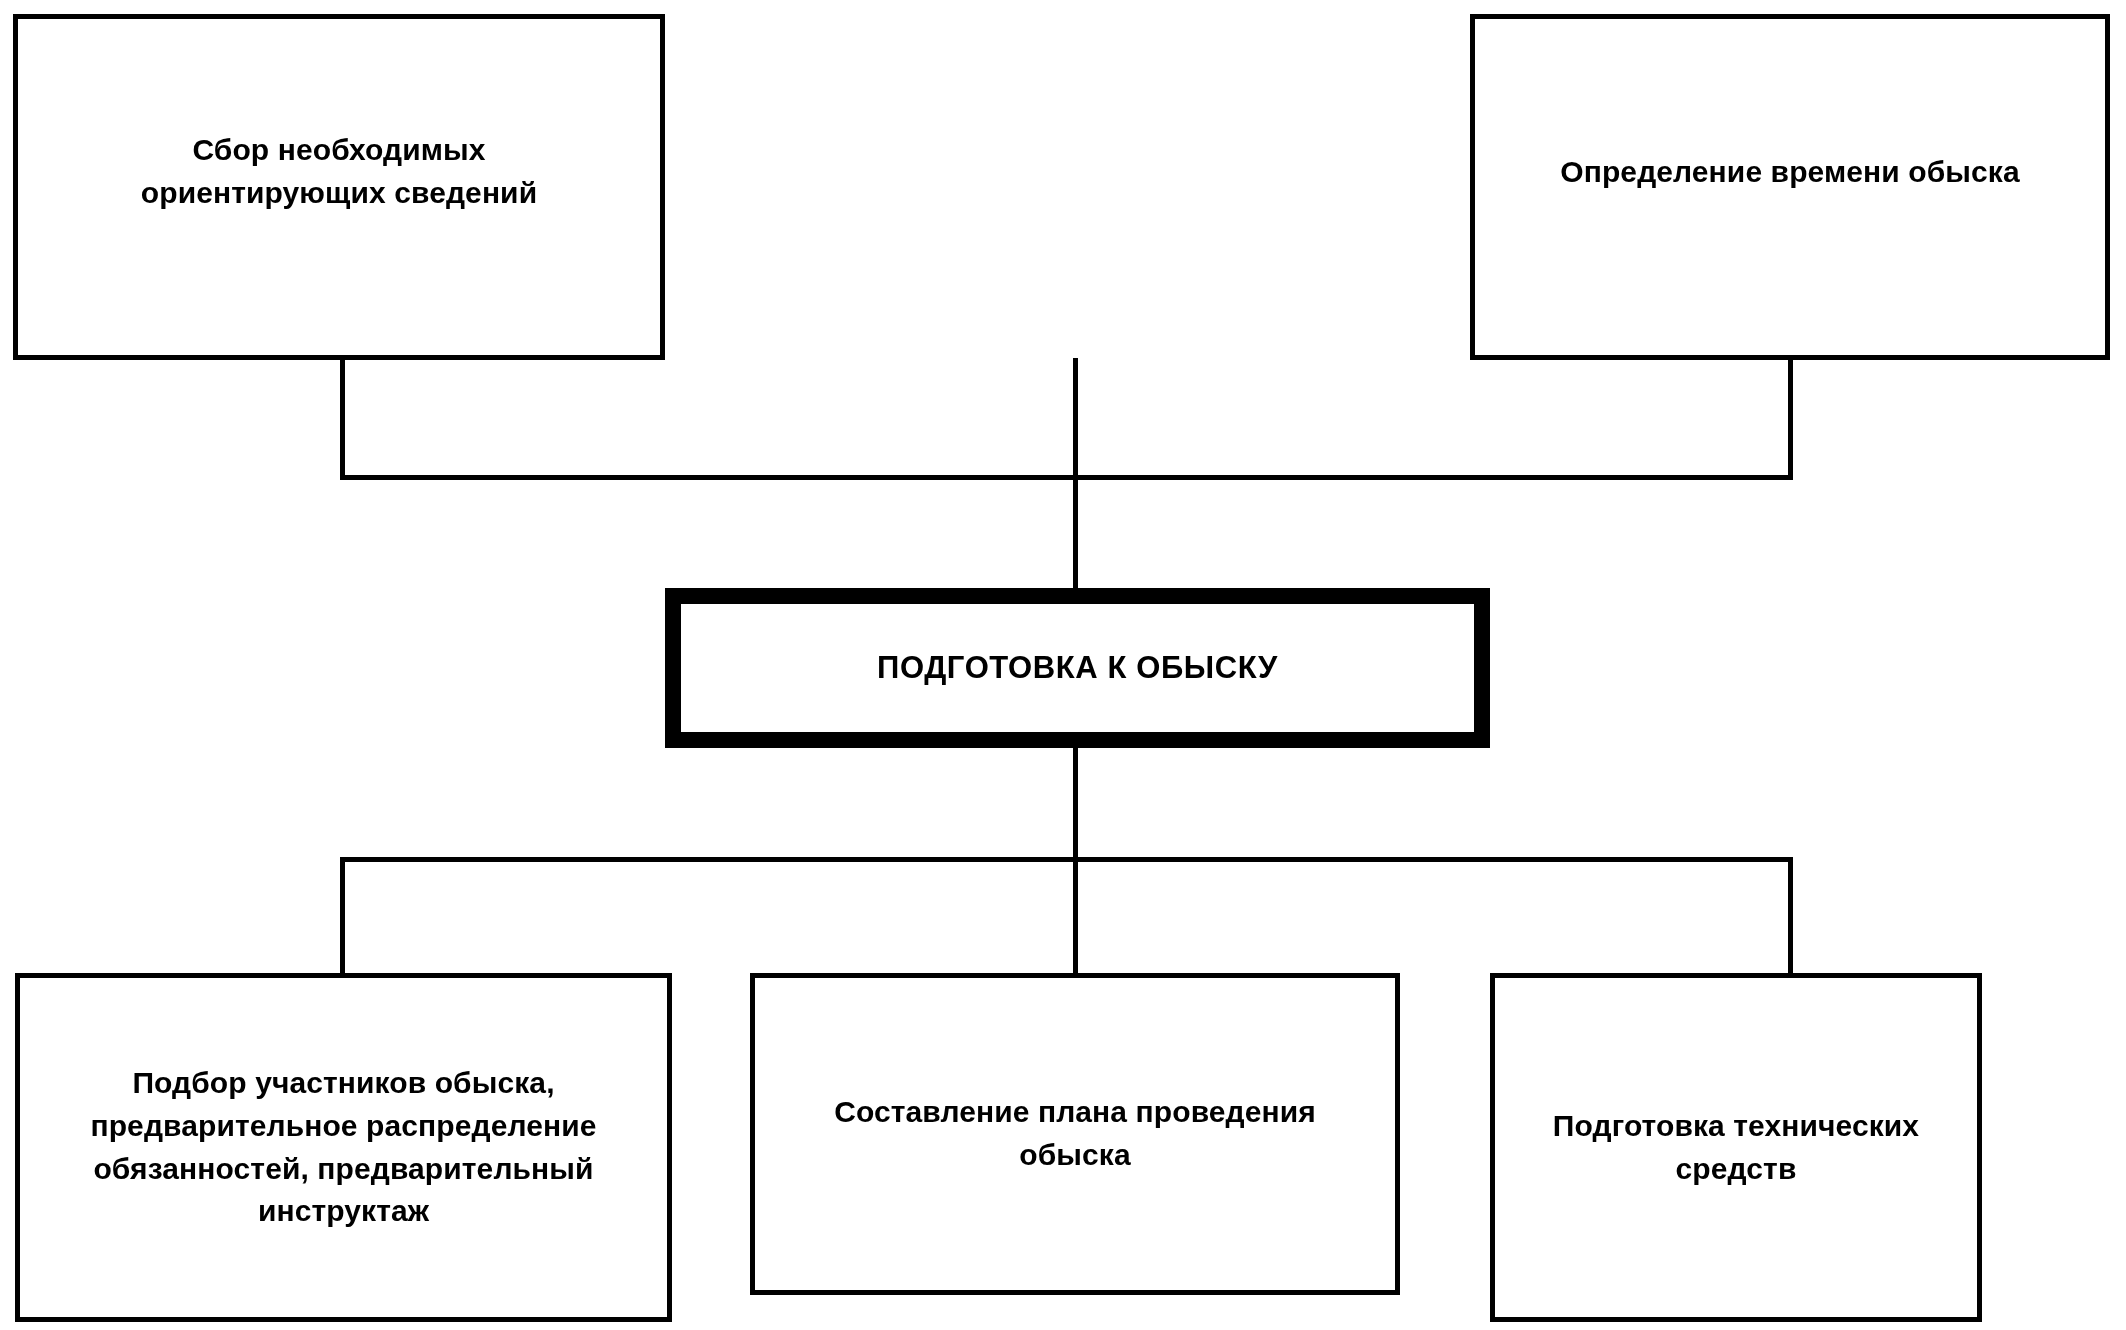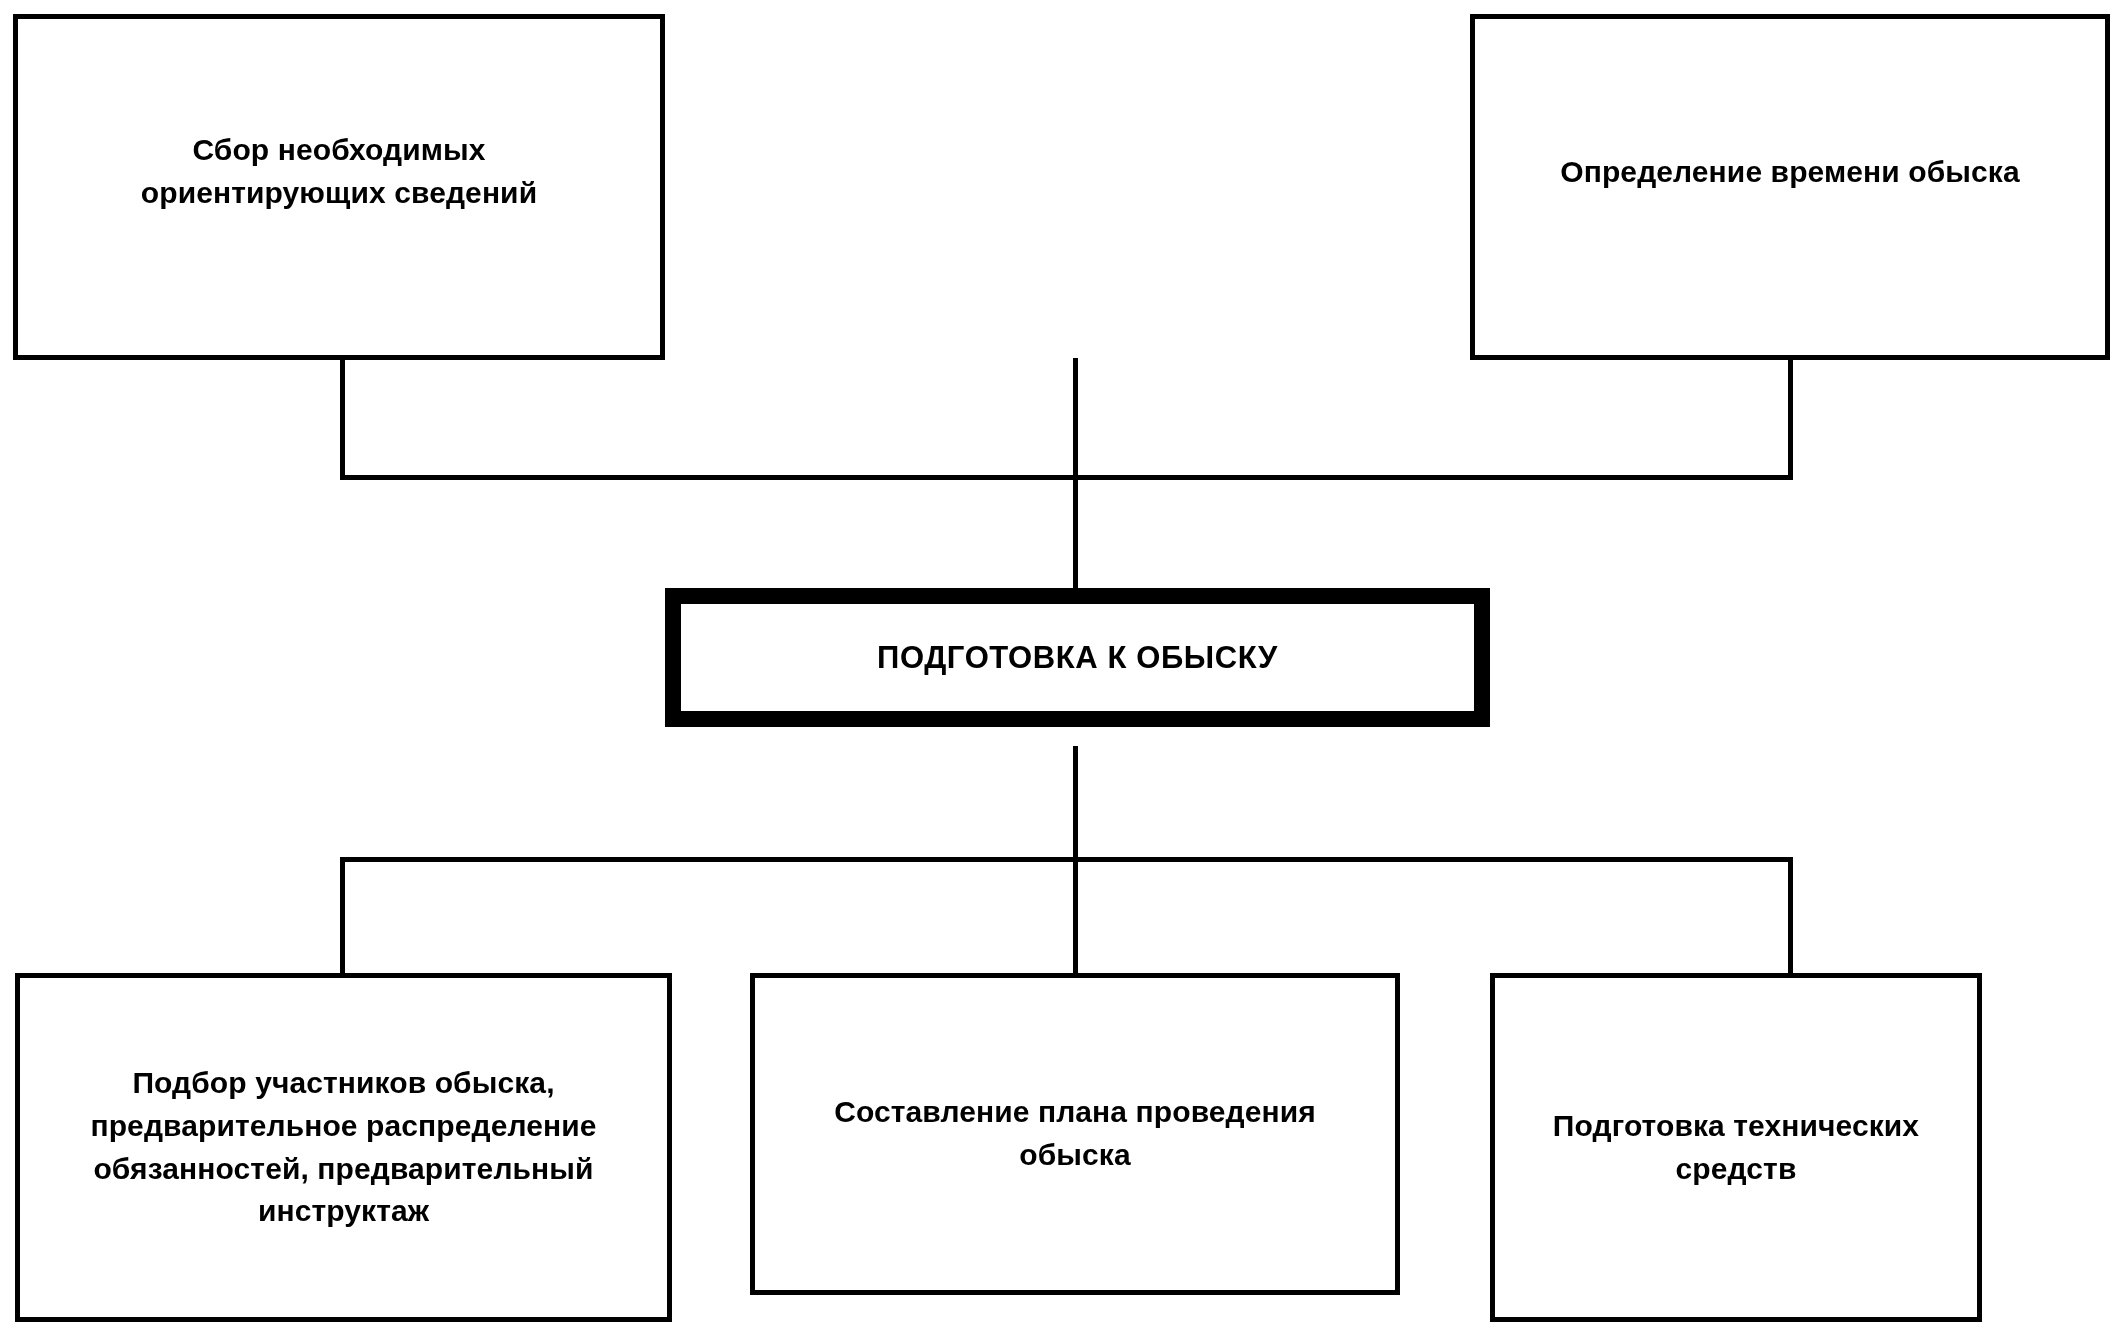--- a/index.html
+++ b/index.html
@@ -44,21 +44,21 @@
   #node-top-1 .label { padding-bottom: 30px; }
   #node-top-2 .label { padding-bottom: 30px; }
   #node-top-3 .label { padding-bottom: 30px; }
 
   
   #node-center {
     position: absolute;
     left: 665px;
     top: 588px;
     width: 825px;
-    height: 139px;
+    height: 160px;
     box-sizing: border-box;
     border: 11px solid #000000;
     background: #ffffff;
     padding: 0;
   }
   #node-center .inner {
     box-sizing: border-box;
     width: 100%;
     height: 100%;
     border: 5px solid #000000;

